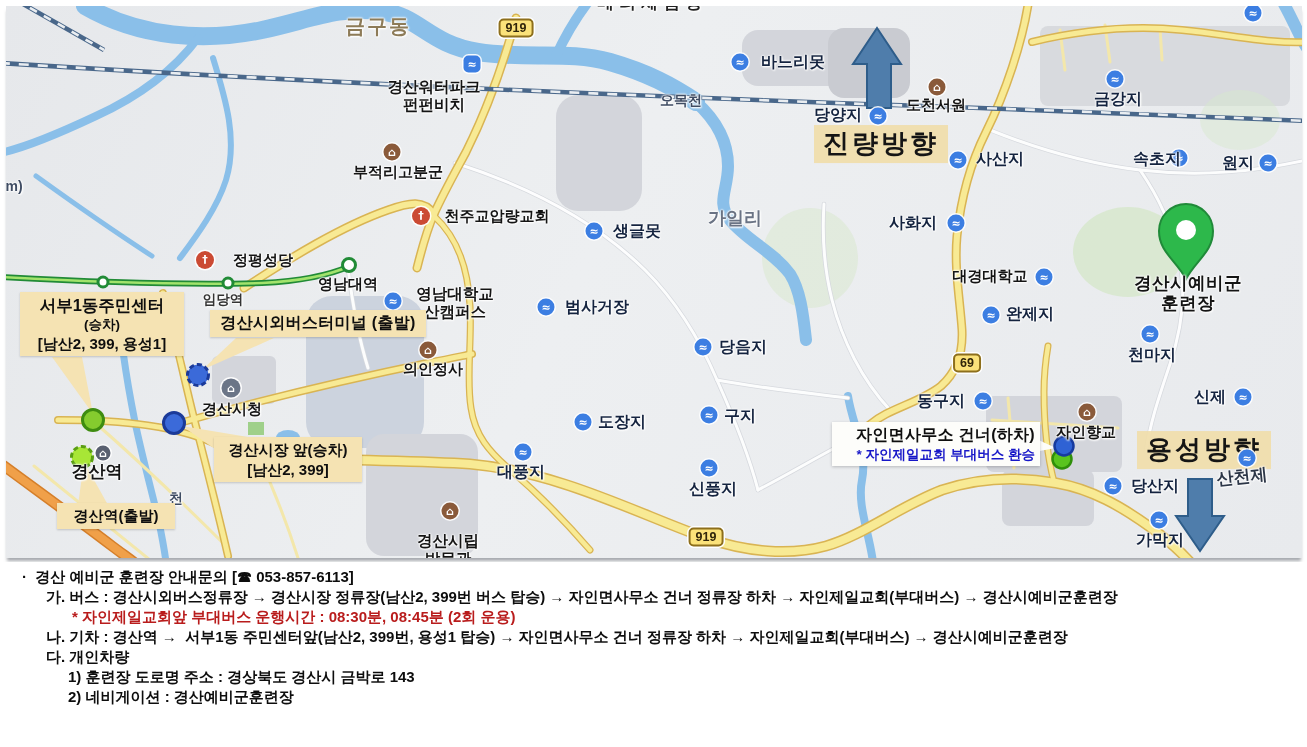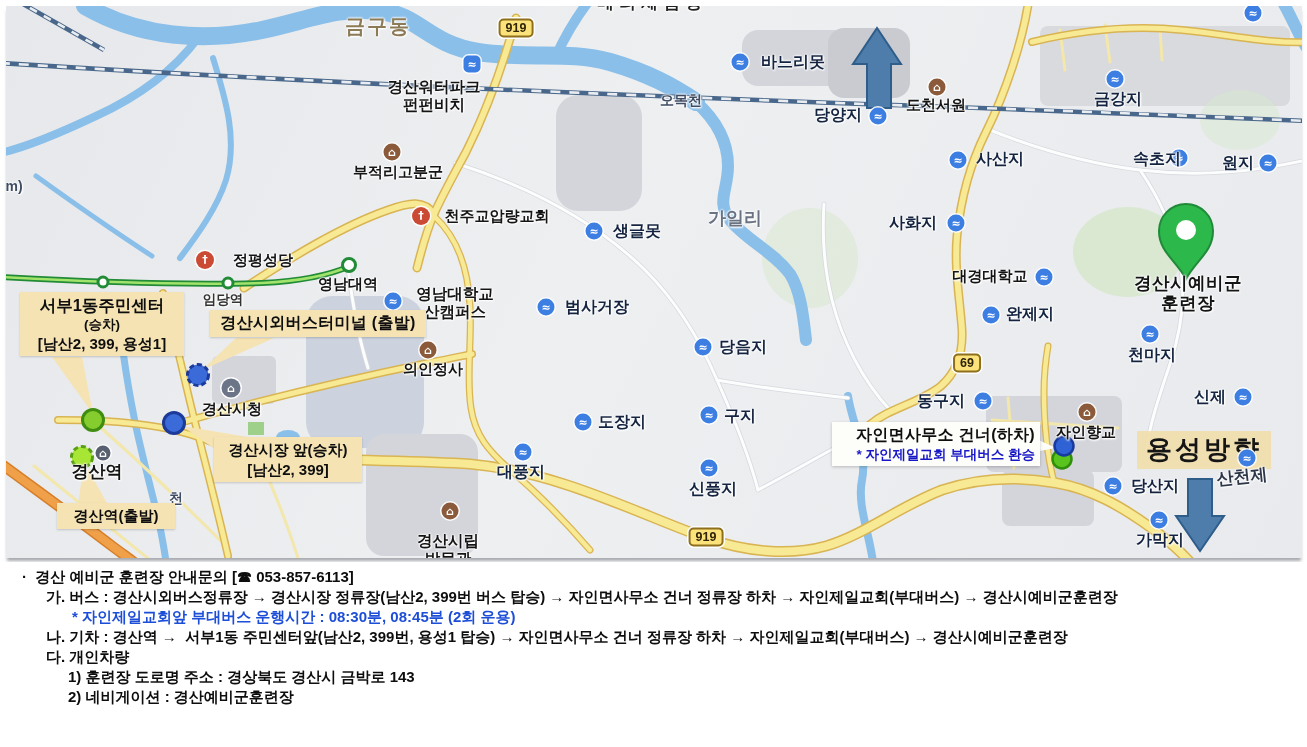--- a/index.html
+++ b/index.html
@@ -236,20 +236,21 @@
           <div class="lbl pond" style="left: 1210px; top: 397px;">신제</div>
           <div class="lbl pond" style="left: 1155px; top: 486px;">당산지</div>
           <div class="lbl pond" style="left: 1160px; top: 540px;">가막지</div>
           <div class="lbl pond" style="left: 637px; top: 231px;">생글못</div>
           <div class="lbl pond" style="left: 622px; top: 422px;">도장지</div>
           <div class="lbl pond" style="left: 740px; top: 416px;">구지</div>
           <div class="lbl pond" style="left: 743px; top: 347px;">당음지</div>
           <div class="lbl pond" style="left: 713px; top: 489px;">신풍지</div>
           <div class="lbl pond" style="left: 521px; top: 472px;">대풍지</div>
           <div class="lbl pond" style="left: 597px; top: 307px;">범사거장</div>
+          <div class="lbl dir" style="left: 881px; top: 144px;">진량방향</div>
           <div class="lbl dir" style="left: 1204px; top: 450px;">용성방향</div>
           <div class="micon i-waterpark" style="left: 472px; top: 64px;">≈</div>
           <div class="micon i-pond" style="left: 740px; top: 62px;">≈</div>
           <div class="micon i-pond" style="left: 878px; top: 116px;">≈</div>
           <div class="micon i-pond" style="left: 1115px; top: 79px;">≈</div>
           <div class="micon i-pond" style="left: 958px; top: 160px;">≈</div>
           <div class="micon i-pond" style="left: 1179px; top: 158px;">≈</div>
           <div class="micon i-pond" style="left: 1268px; top: 163px;">≈</div>
           <div class="micon i-pond" style="left: 956px; top: 223px;">≈</div>
           <div class="micon i-pond" style="left: 991px; top: 315px;">≈</div>
@@ -299,19 +300,19 @@
           <div class="callout white" style="left: 832px; top: 422px; width: 208px; transform: none;">
             <div class="cl big">자인면사무소 건너(하차)</div>
             <div class="cl blue">* 자인제일교회 부대버스 환승</div>
           </div>
         </div>
     </div>
   </div>
   <div id="info">
       <div class="iline" style="padding-left: 22px;">·  경산 예비군 훈련장 안내문의 [☎ 053-857-6113]</div>
       <div class="iline" style="padding-left: 46px;">가. 버스 : 경산시외버스정류장 → 경산시장 정류장(남산2, 399번 버스 탑승) → 자인면사무소 건너 정류장 하차 → 자인제일교회(부대버스) → 경산시예비군훈련장</div>
-      <div class="iline" style="padding-left: 72px; color: #1d4ed8;">* 자인제일교회앞 부대버스 운행시간 : 08:30분, 08:45분 (2회 운용)</div>
+      <div class="iline" style="padding-left: 72px; color: #b91c1c;">* 자인제일교회앞 부대버스 운행시간 : 08:30분, 08:45분 (2회 운용)</div>
       <div class="iline" style="padding-left: 46px;">나. 기차 : 경산역 →  서부1동 주민센터앞(남산2, 399번, 용성1 탑승) → 자인면사무소 건너 정류장 하차 → 자인제일교회(부대버스) → 경산시예비군훈련장</div>
       <div class="iline" style="padding-left: 46px;">다. 개인차량</div>
       <div class="iline" style="padding-left: 68px;">1) 훈련장 도로명 주소 : 경상북도 경산시 금박로 143</div>
       <div class="iline" style="padding-left: 68px;">2) 네비게이션 : 경산예비군훈련장</div>
     </div>
 </div>
 
 </body></html>

